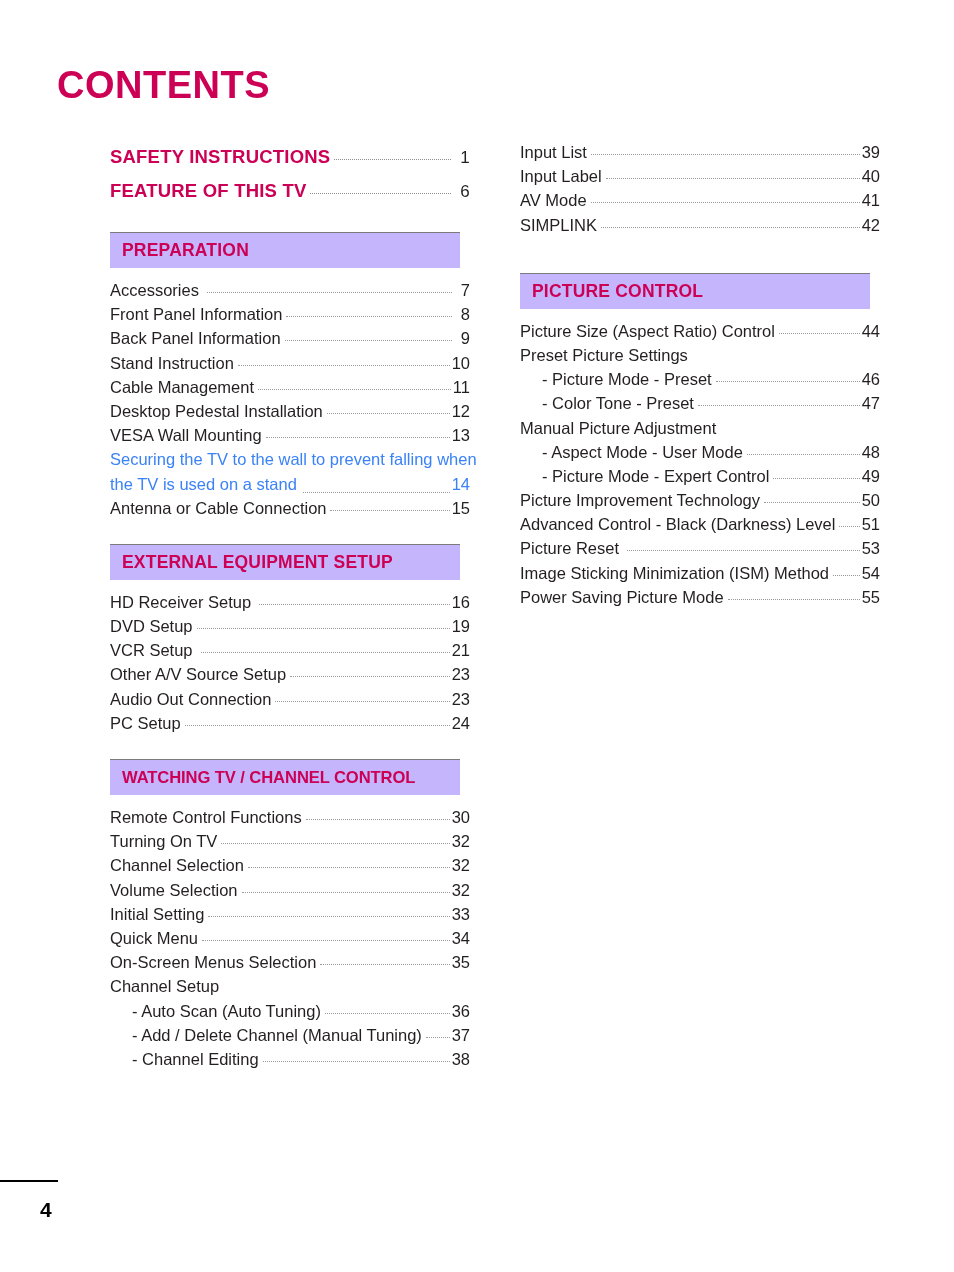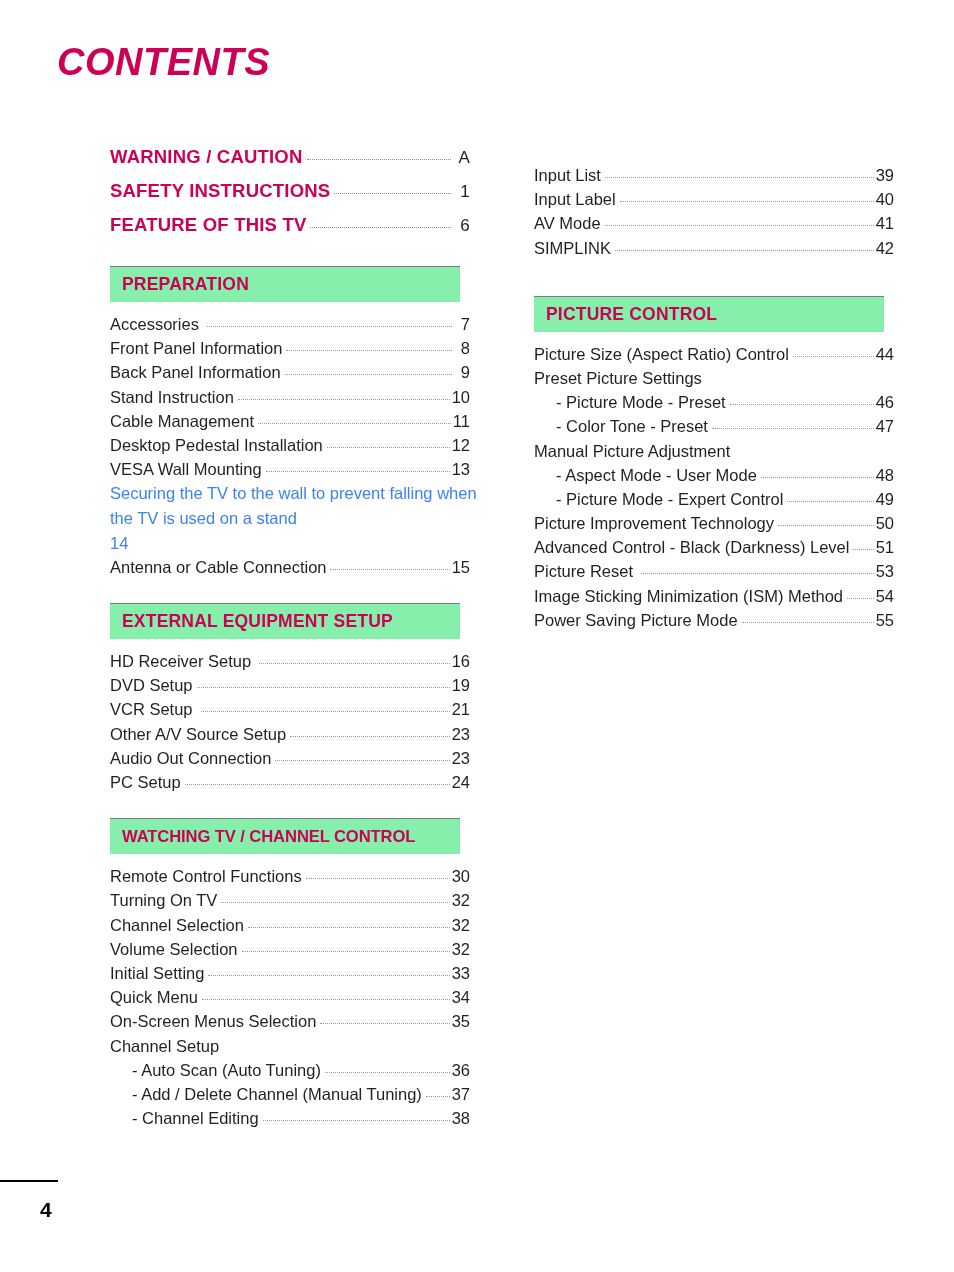--- a/index.html
+++ b/index.html
@@ -13,43 +13,42 @@
     position: relative;
     font-family: "Liberation Sans", sans-serif;
     color: #231f20;
     overflow: hidden;
   }
 
   
   .page-title {
     position: absolute;
     left: 57px;
-    top: 43px;
+    top: 66px;
     font-size: 38px;
     font-weight: bold;
     letter-spacing: 0.5px;
     color: #cc0055;
     line-height: 1;
-    font-style: italic;
   }
 
   
   .columns {
     position: absolute;
     left: 0;
     top: 140px;
     width: 954px;
   }
   .col {
     position: absolute;
     top: 0;
     width: 360px;
   }
   .col-left  { left: 110px; }
-  .col-right { left: 534px; margin-top: 23px; }
+  .col-right { left: 520px; }
 
   
   .top-entry {
     display: flex;
     align-items: baseline;
     font-size: 18.5px;
     font-weight: bold;
     color: #cc0055;
     letter-spacing: 0.2px;
     height: 34px;
@@ -75,21 +74,21 @@
   }
 
   
   .section { margin-top: 24px; }
   .section-rule {
     height: 0;
     border-top: 1.5px solid #7b7b7b;
     width: 350px;
   }
   .section-head {
-    background: #86efac;
+    background: #c4b5fd;
     width: 350px;
     height: 35px;
     line-height: 35px;
     box-sizing: border-box;
     padding-left: 12px;
     font-size: 17.5px;
     font-weight: bold;
     letter-spacing: 0.2px;
     color: #cc0055;
     white-space: nowrap;
@@ -127,23 +126,22 @@
 
   
   .entry-wrap {
     font-size: 16.5px;
     line-height: 24.2px;
     color: #3b82f6;
   }
   .entry-wrap .first-line { white-space: nowrap; }
   .entry-wrap .second {
     display: flex;
-    align-items: flex-start;
+    align-items: flex-end;
     white-space: nowrap;
-    flex-direction: column;
   }
   .entry-wrap .second .lbl { flex: 0 0 auto; }
   .entry-wrap .second .leader {
     flex: 1 1 auto;
     margin: 0 2px 0 6px;
     position: relative;
     top: -3px;
     border-bottom: 1.5px dotted #9a9a9a;
   }
   .entry-wrap .second .pg { flex: 0 0 auto; text-align: right; min-width: 16px; }
@@ -170,25 +168,20 @@
 <body>
 
 <div class="page-title">CONTENTS</div>
 
 <div class="columns">
 
   <div class="col col-left">
 
     <div>
       <div class="top-entry">
-        <span class="lbl">WARNING / CAUTION</span>
-        <span class="leader"></span>
-        <span class="pg">A</span>
-      </div>
-      <div class="top-entry">
         <span class="lbl">SAFETY INSTRUCTIONS</span>
         <span class="leader"></span>
         <span class="pg">1</span>
       </div>
       <div class="top-entry">
         <span class="lbl">FEATURE OF THIS TV</span>
         <span class="leader"></span>
         <span class="pg">6</span>
       </div>
     </div>

